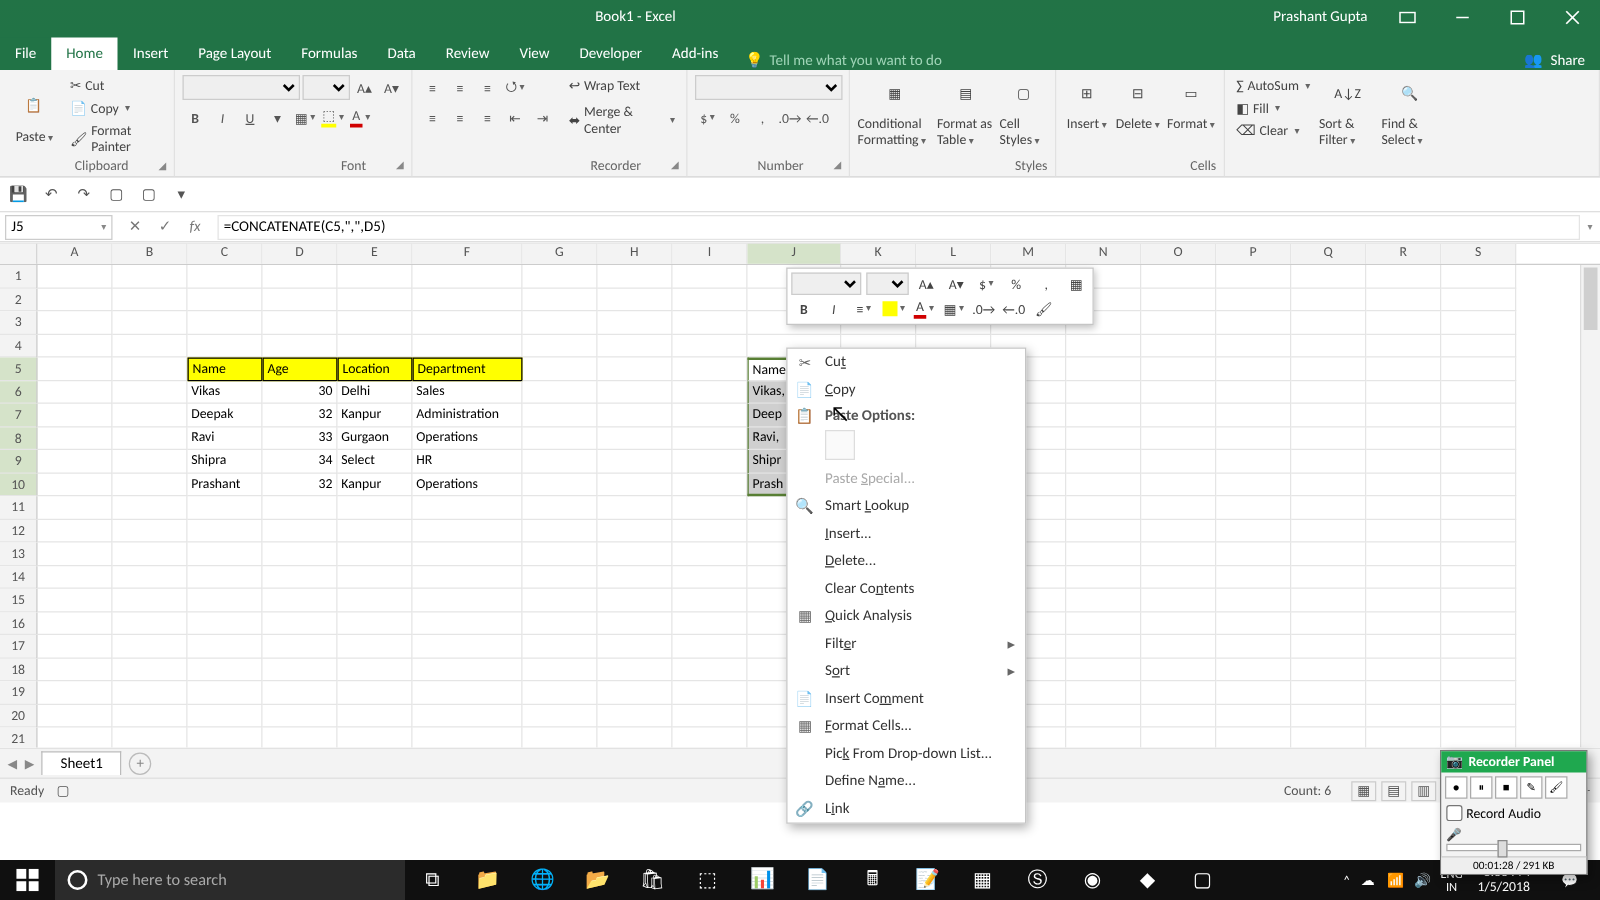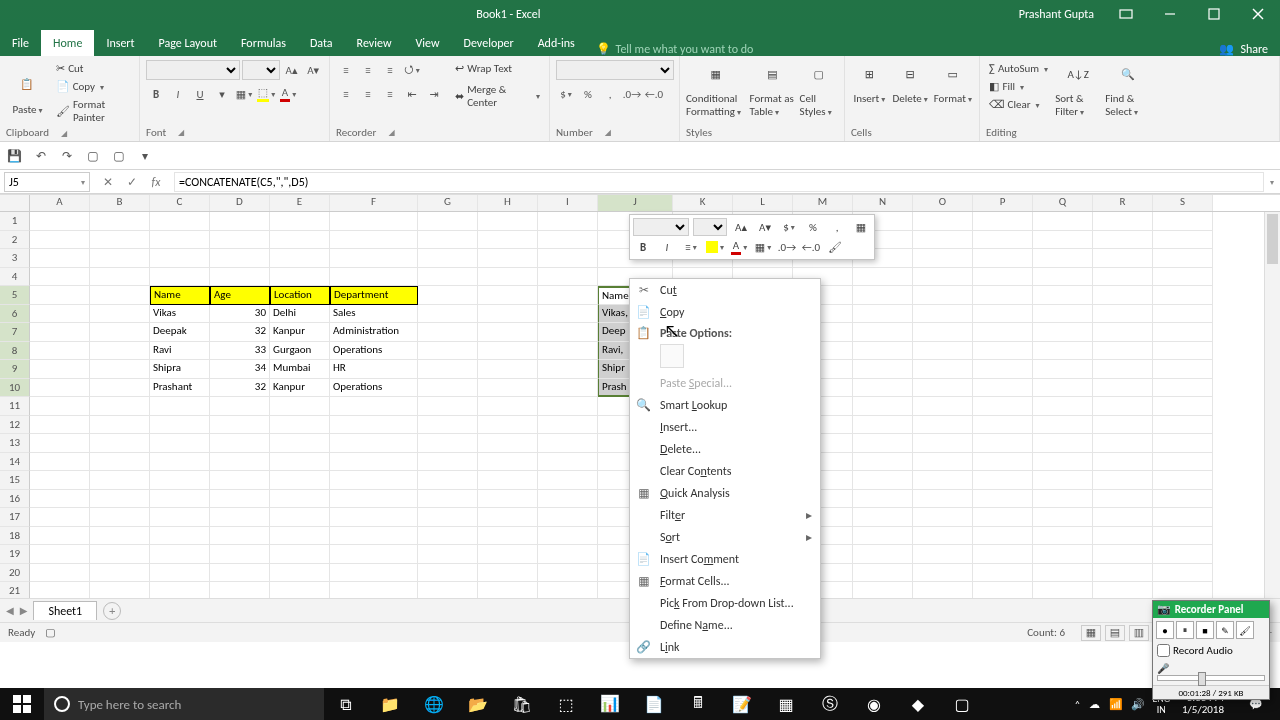--- a/index.html
+++ b/index.html
@@ -19,21 +19,21 @@
 .tab.file { background: #217346; }
 .tab.active { background: #fff; color: #217346; }
 .tabs .spacer { flex:1; }
 .tabs .tell { color: #9fd4b7; display: flex; align-items: center; gap: 4px; padding: 0 10px;}
 .tabs .share { color: #fff; display: flex; align-items:center; gap:6px; padding: 0 12px;}
 
 
 .ribbon { height: 86px; background: #f3f3f3; border-bottom: 1px solid #d5d5d5; display: flex; }
 .rgroup { border-right: 1px solid #e1e1e1; display: flex; flex-direction: column; justify-content: space-between; padding: 4px 6px 2px; }
 .rgroup .body { display:flex; gap:4px; }
-.rgroup .label { text-align:center; font-size:11px; color:#666; height:14px; display:flex; align-items:center; justify-content:flex-start; gap:8px;}
+.rgroup .label { text-align:center; font-size:11px; color:#666; height:14px; display:flex; align-items:center; justify-content:flex-end; gap:20px;}
 .rbtn { display:flex; align-items:center; gap:3px; font-size:11px; padding:2px 3px; color:#444;}
 .vert { display:flex; flex-direction:column; gap:1px;}
 .hstack { display:flex; gap:2px; align-items:center;}
 .bigbtn { display:flex; flex-direction:column; align-items:center; justify-content:center; width:48px; font-size:11px; color:#444; gap:4px;}
 .bigbtn .ico { width:28px; height:28px; display:flex; align-items:center; justify-content:center;}
 .smicon { width:20px; height:20px; display:flex; align-items:center; justify-content:center; font-size:11px; color:#555; border:0; }
 select.cbox { border:1px solid #ccc; height:20px; font-size:11px; padding:0 2px;}
 .caret::after { content:"▾"; font-size:8px; margin-left:2px; color:#666;}
 .dlauncher { font-size:8px; color:#888; margin-left:4px;}
 
@@ -344,23 +344,20 @@
       </div>
       <div class="bigbtn" style="width:46px">
           <div class="ico">A↓Z</div>
           <span class="caret">Sort &amp; Filter</span>
         </div>
       <div class="bigbtn" style="width:46px">
           <div class="ico">🔍</div>
           <span class="caret">Find &amp; Select</span>
         </div>
     </div>
-    <div class="label">
-        <span>Editing</span>
-      </div>
   </div>
 </div>
 
 <div class="qat">
   <div class="qbtn">💾</div>
   <div class="qbtn">↶</div>
   <div class="qbtn">↷</div>
   <div class="qbtn">▢</div>
   <div class="qbtn">▢</div>
   <div class="qbtn">▾</div>
@@ -596,21 +593,21 @@
           <div class="cell" style="width: 60px;"></div>
           <div class="cell" style="width: 60px;"></div>
           <div class="cell" style="width: 60px;"></div>
           <div class="cell" style="width: 60px;"></div>
         </div>
         <div class="row">
           <div class="cell" style="width: 60px;"></div>
           <div class="cell" style="width: 60px;"></div>
           <div class="cell" style="width: 60px;">Shipra</div>
           <div class="cell ord" style="width: 60px;">34</div>
-          <div class="cell" style="width: 60px;">Mumbai</div>
+          <div class="cell" style="width: 60px;">Select</div>
           <div class="cell" style="width: 88px;">HR</div>
           <div class="cell" style="width: 60px;"></div>
           <div class="cell" style="width: 60px;"></div>
           <div class="cell" style="width: 60px;"></div>
           <div class="cell" style="width: 75px; background: rgb(207, 207, 207); border-left: 1px solid rgb(88, 127, 52); border-right: 1px solid rgb(88, 127, 52);">Shipr</div>
           <div class="cell" style="width: 60px;"></div>
           <div class="cell" style="width: 60px;"></div>
           <div class="cell" style="width: 60px;"></div>
           <div class="cell" style="width: 60px;"></div>
           <div class="cell" style="width: 60px;"></div>

